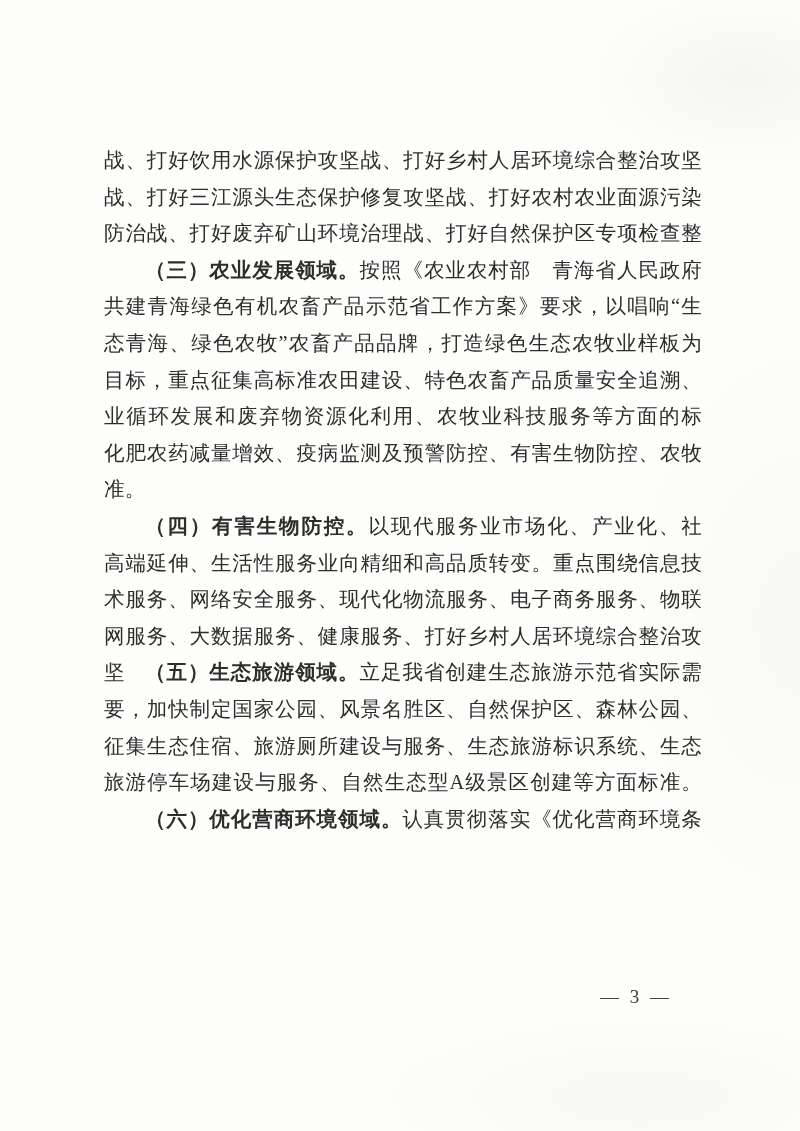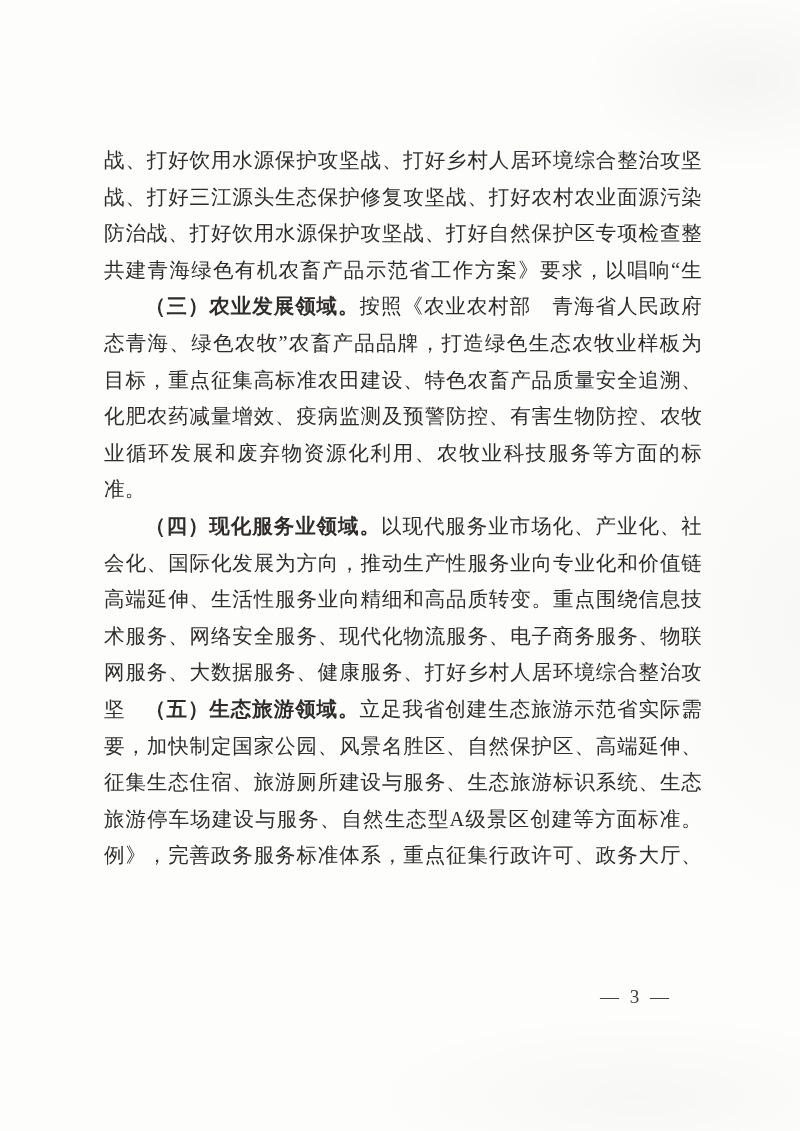--- a/index.html
+++ b/index.html
@@ -53,33 +53,32 @@
     white-space: nowrap;
   }
 </style>
 </head>
 <body>
 
 <div class="page">
   <div class="doc-body">
       <div class="line">战、打好饮用水源保护攻坚战、打好乡村人居环境综合整治攻坚</div>
       <div class="line">战、打好三江源头生态保护修复攻坚战、打好农村农业面源污染</div>
-      <div class="line">防治战、打好饮用水源保护攻坚战、打好自然保护区专项检查整</div>
+      <div class="line">防治战、打好废弃矿山环境治理战、打好自然保护区专项检查整</div>
+      <div class="line indent"><span class="heading">（三）农业发展领域。</span><span>按照《农业农村部　青海省人民政府</span></div>
       <div class="line">共建青海绿色有机农畜产品示范省工作方案》要求，以唱响“生</div>
-      <div class="line indent"><span class="heading">（三）农业发展领域。</span><span>按照《农业农村部　青海省人民政府</span></div>
       <div class="line">态青海、绿色农牧”农畜产品品牌，打造绿色生态农牧业样板为</div>
       <div class="line">目标，重点征集高标准农田建设、特色农畜产品质量安全追溯、</div>
+      <div class="line">业循环发展和废弃物资源化利用、农牧业科技服务等方面的标</div>
       <div class="line">化肥农药减量增效、疫病监测及预警防控、有害生物防控、农牧</div>
-      <div class="line">业循环发展和废弃物资源化利用、农牧业科技服务等方面的标</div>
       <div class="line short">准。</div>
-      <div class="line indent"><span class="heading">（四）现化服务业领域。</span><span>以现代服务业市场化、产业化、社</span></div>
-      <div class="line">会化、国际化发展为方向，推动生产性服务业向专业化和价值链</div>
+      <div class="line indent"><span class="heading">（四）有害生物防控。</span><span>以现代服务业市场化、产业化、社</span></div>
       <div class="line">高端延伸、生活性服务业向精细和高品质转变。重点围绕信息技</div>
       <div class="line">术服务、网络安全服务、现代化物流服务、电子商务服务、物联</div>
       <div class="line">网服务、大数据服务、健康服务、打好乡村人居环境综合整治攻坚。</div>
       <div class="line indent"><span class="heading">（五）生态旅游领域。</span><span>立足我省创建生态旅游示范省实际需</span></div>
-      <div class="line">要，加快制定国家公园、风景名胜区、自然保护区、高端延伸、</div>
+      <div class="line">要，加快制定国家公园、风景名胜区、自然保护区、森林公园、</div>
       <div class="line">征集生态住宿、旅游厕所建设与服务、生态旅游标识系统、生态</div>
       <div class="line">旅游停车场建设与服务、自然生态型A级景区创建等方面标准。</div>
-      <div class="line">例》，完善政务服务标准体系，重点征集行政许可、政务大厅、</div>
+      <div class="line indent"><span class="heading">（六）优化营商环境领域。</span><span>认真贯彻落实《优化营商环境条</span></div>
     </div>
   <div class="page-number">— 3 —</div>
 </div>
 
 </body></html>

